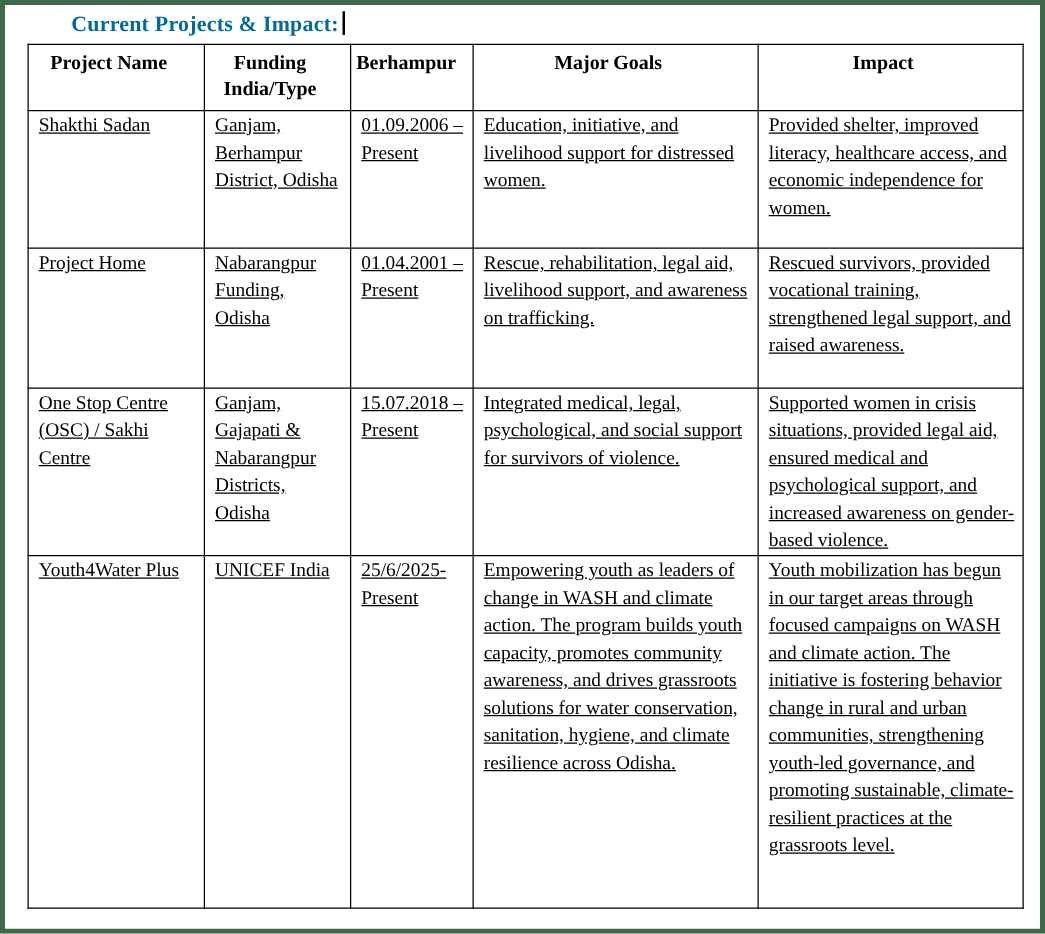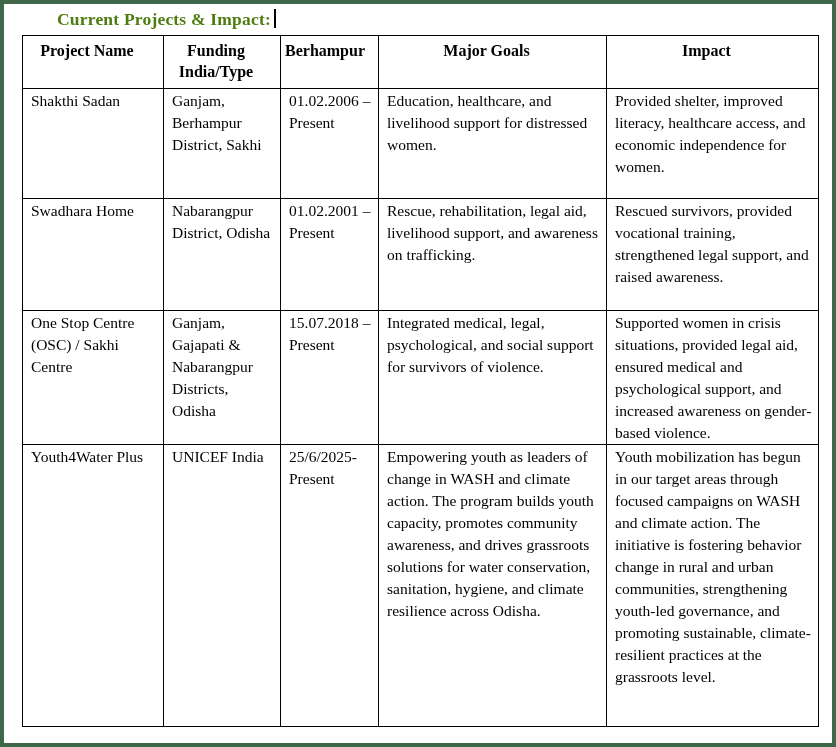--- a/index.html
+++ b/index.html
@@ -59,34 +59,35 @@
     font-size: 16px;
     line-height: 21px;
     padding: 4px 16px 0 4px;
   }
   table.projects td {
     vertical-align: top;
     text-align: left;
     font-size: 15.5px;
     line-height: 22px;
     padding: 1px 5px 0 8px;
+    text-decoration: underline;
   }
   tr.hdr     { height: 53px;  }
   tr.row-0   { height: 110px; }
   tr.row-1   { height: 112px; }
   tr.row-2   { height: 130px; }
   tr.row-3   { height: 282px; }
 </style>
 </head>
 <body>
 
 <div class="page" style="border-color: rgb(63, 104, 74);">
 
   <div class="title-row">
-    <span class="title-text" style="color: #4d7c0f;">Current Projects &amp; Impact:</span><span class="caret"></span>
+    <span class="title-text" style="color: #0369a1;">Current Projects &amp; Impact:</span><span class="caret"></span>
   </div>
 
   <table class="projects">
     <colgroup>
       <col style="width:141px">
       <col style="width:117px">
       <col style="width:98px">
       <col style="width:228px">
       <col style="width:212px">
     </colgroup>
@@ -95,29 +96,29 @@
         <th>Project Name</th>
         <th>Funding India/Type</th>
         <th>Berhampur</th>
         <th>Major Goals</th>
         <th>Impact</th>
       </tr>
     </thead>
     <tbody>
       <tr class="row-0">
         <td>Shakthi Sadan</td>
-        <td>Ganjam, Berhampur District, Sakhi</td>
-        <td>01.02.2006 – Present</td>
-        <td>Education, healthcare, and livelihood support for distressed women.</td>
+        <td>Ganjam, Berhampur District, Odisha</td>
+        <td>01.09.2006 – Present</td>
+        <td>Education, initiative, and livelihood support for distressed women.</td>
         <td>Provided shelter, improved literacy, healthcare access, and economic independence for women.</td>
       </tr>
       <tr class="row-1">
-        <td>Swadhara Home</td>
-        <td>Nabarangpur District, Odisha</td>
-        <td>01.02.2001 – Present</td>
+        <td>Project Home</td>
+        <td>Nabarangpur Funding, Odisha</td>
+        <td>01.04.2001 – Present</td>
         <td>Rescue, rehabilitation, legal aid, livelihood support, and awareness on trafficking.</td>
         <td>Rescued survivors, provided vocational training, strengthened legal support, and raised awareness.</td>
       </tr>
       <tr class="row-2">
         <td>One Stop Centre (OSC) / Sakhi Centre</td>
         <td>Ganjam, Gajapati &amp; Nabarangpur Districts, Odisha</td>
         <td>15.07.2018 – Present</td>
         <td>Integrated medical, legal, psychological, and social support for survivors of violence.</td>
         <td>Supported women in crisis situations, provided legal aid, ensured medical and psychological support, and increased awareness on gender-based violence.</td>
       </tr>

